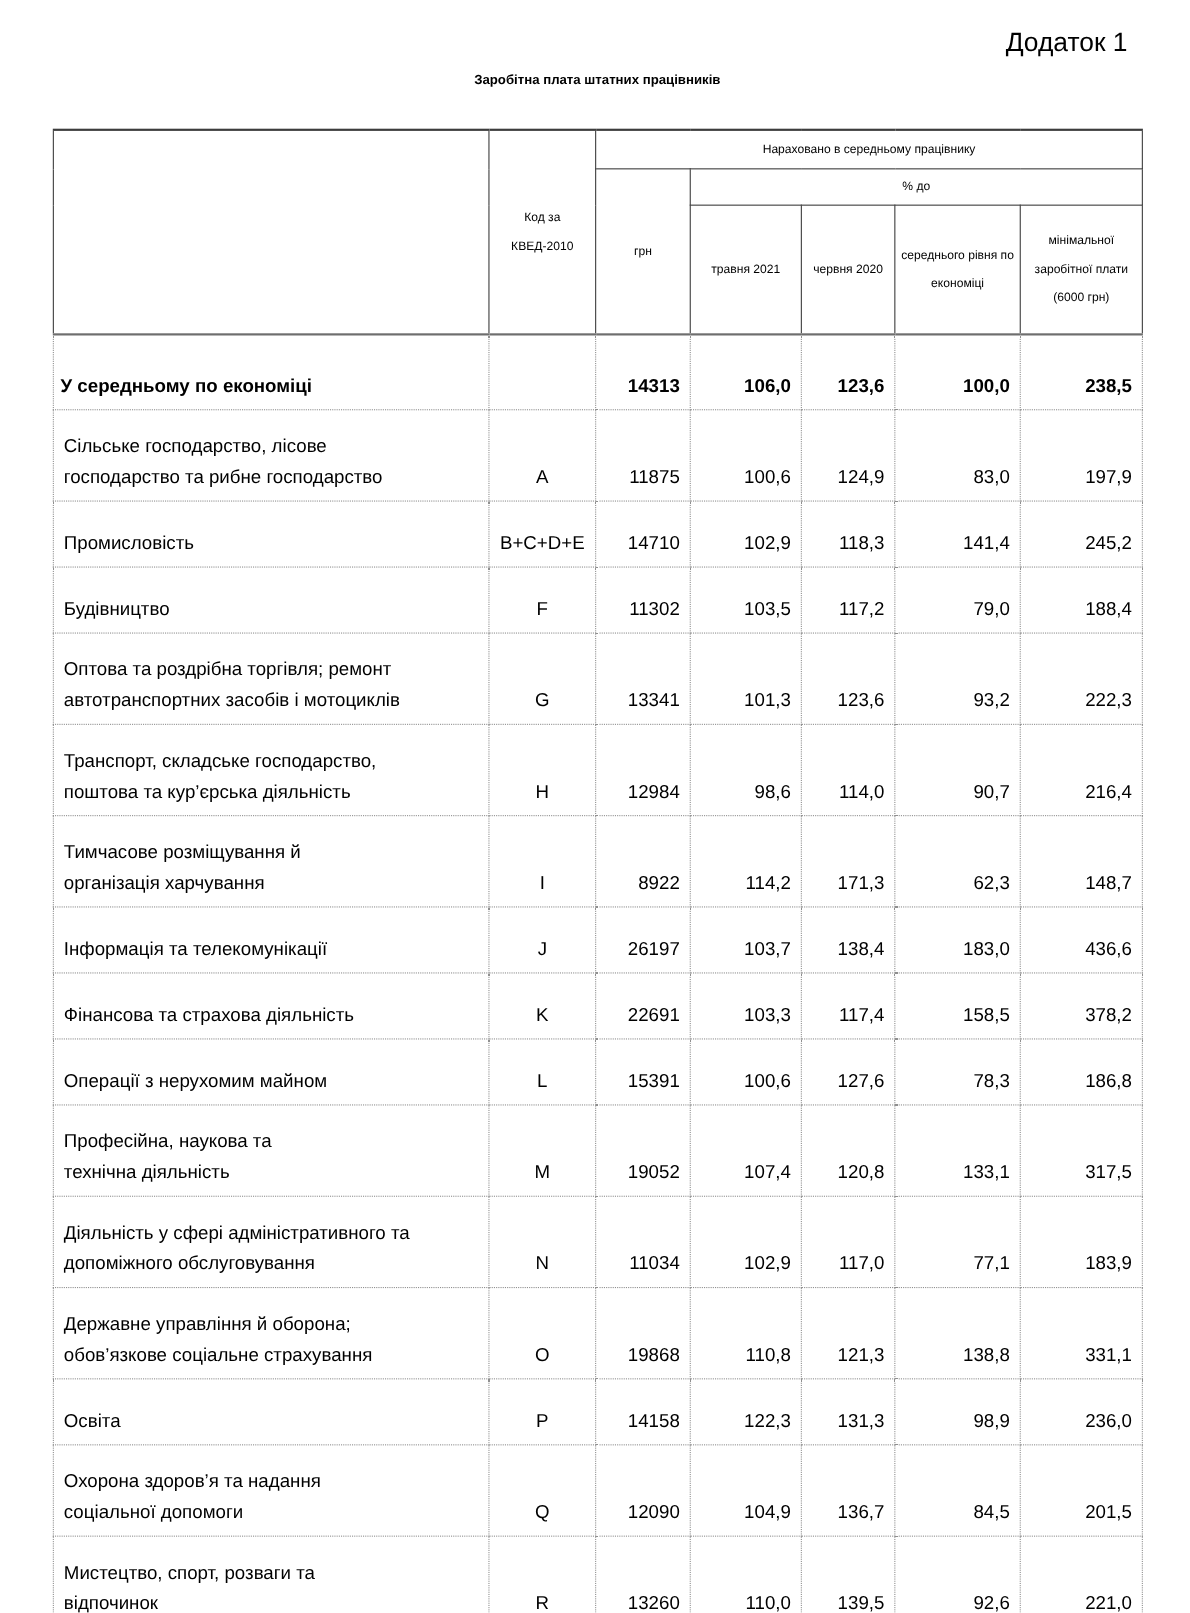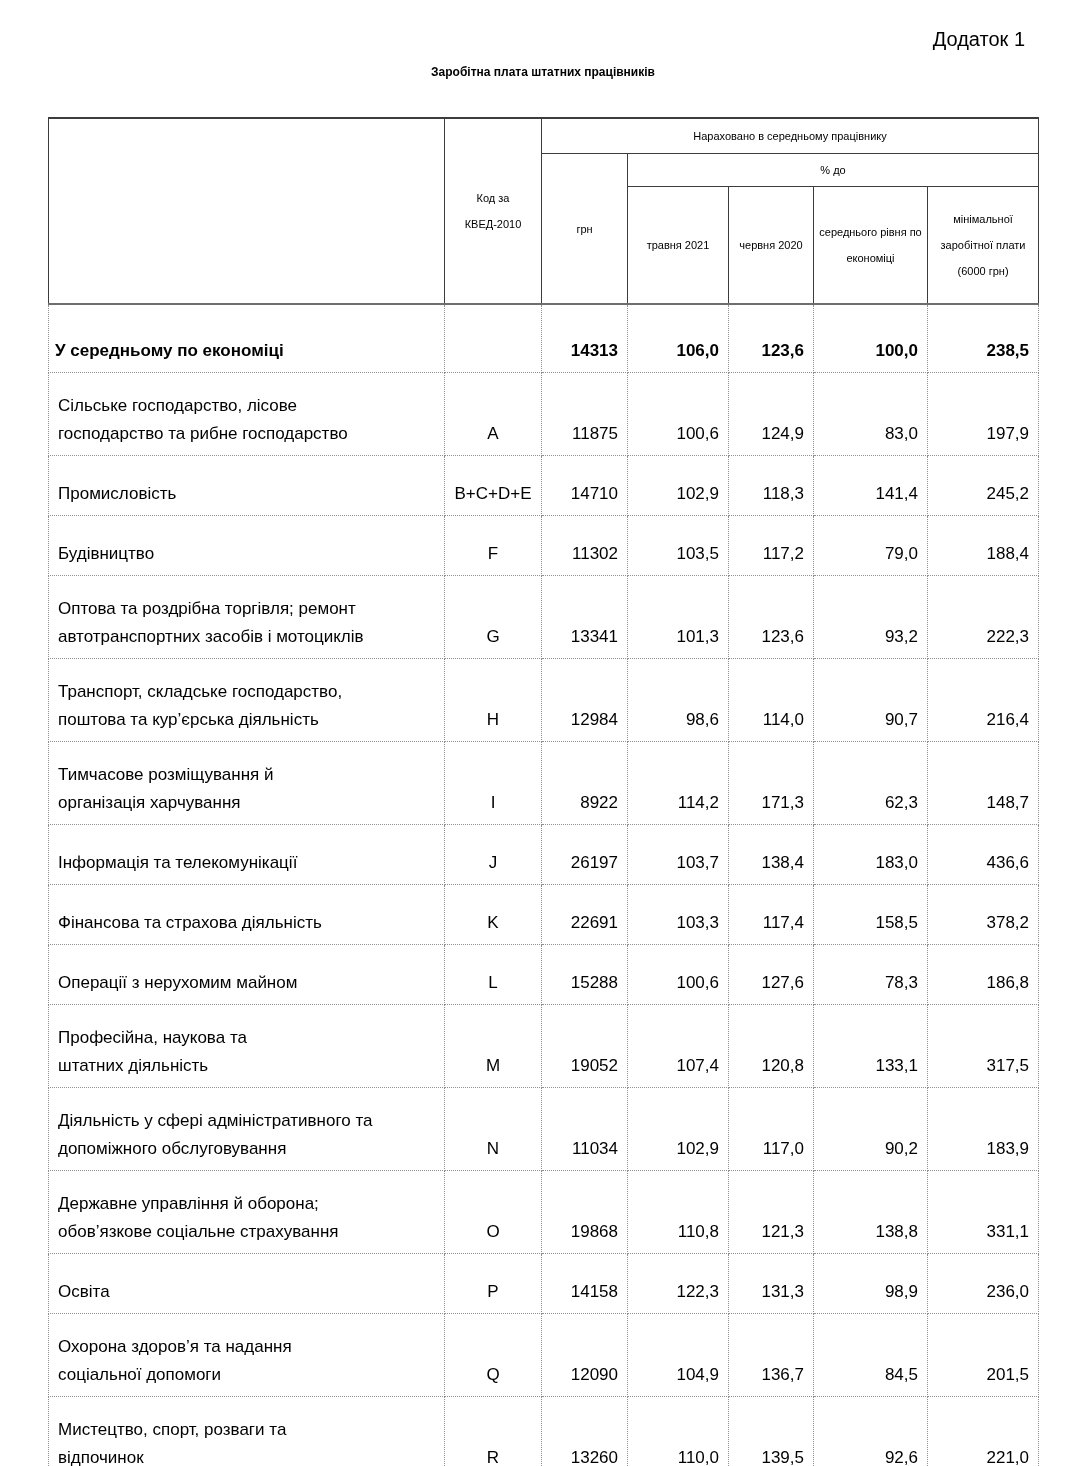--- a/index.html
+++ b/index.html
@@ -12,21 +12,21 @@
     height: 1466px;
     font-family: "Liberation Sans", sans-serif;
     color: #000000;
     position: relative;
     overflow: hidden;
   }
   .appendix {
     margin-top: 26px;
     padding-right: 57px;
     text-align: right;
-    font-size: 20px;
+    font-size: 24px;
     line-height: 26px;
   }
   .doc-title {
     margin-top: 4px;
     margin-left: 48px;
     width: 990px;
     text-align: center;
     font-size: 12px;
     font-weight: bold;
     line-height: 33px;
@@ -198,44 +198,44 @@
         <td class="code">K</td>
         <td class="num">22691</td>
         <td class="num">103,3</td>
         <td class="num">117,4</td>
         <td class="num">158,5</td>
         <td class="num">378,2</td>
       </tr>
       <tr class="r1">
         <td class="name">Операції з нерухомим майном</td>
         <td class="code">L</td>
-        <td class="num">15288</td>
+        <td class="num">15391</td>
         <td class="num">100,6</td>
         <td class="num">127,6</td>
         <td class="num">78,3</td>
         <td class="num">186,8</td>
       </tr>
       <tr class="r2">
         <td class="name">Професійна, наукова та
-штатних діяльність</td>
+технічна діяльність</td>
         <td class="code">M</td>
         <td class="num">19052</td>
         <td class="num">107,4</td>
         <td class="num">120,8</td>
         <td class="num">133,1</td>
         <td class="num">317,5</td>
       </tr>
       <tr class="r2">
         <td class="name">Діяльність у сфері адміністративного та
 допоміжного обслуговування</td>
         <td class="code">N</td>
         <td class="num">11034</td>
         <td class="num">102,9</td>
         <td class="num">117,0</td>
-        <td class="num">90,2</td>
+        <td class="num">77,1</td>
         <td class="num">183,9</td>
       </tr>
       <tr class="r2">
         <td class="name">Державне управління й оборона;
 обов’язкове соціальне страхування</td>
         <td class="code">O</td>
         <td class="num">19868</td>
         <td class="num">110,8</td>
         <td class="num">121,3</td>
         <td class="num">138,8</td>

